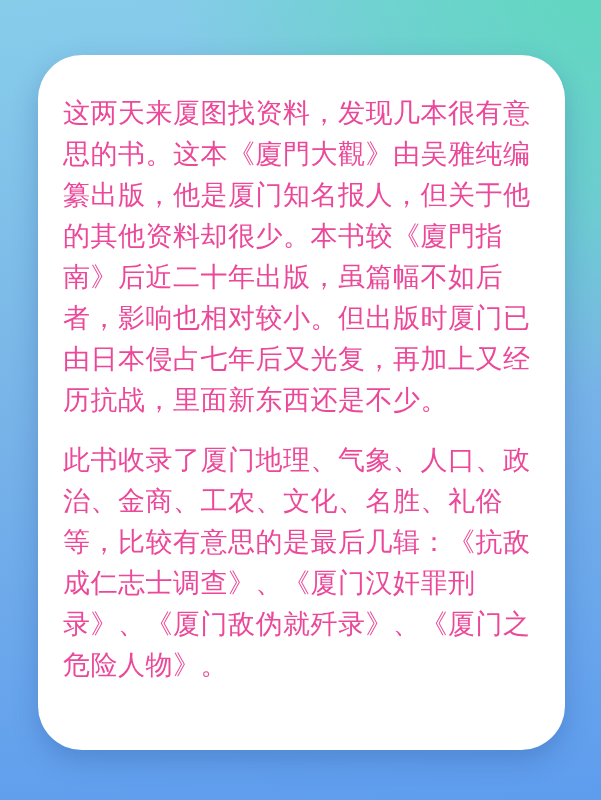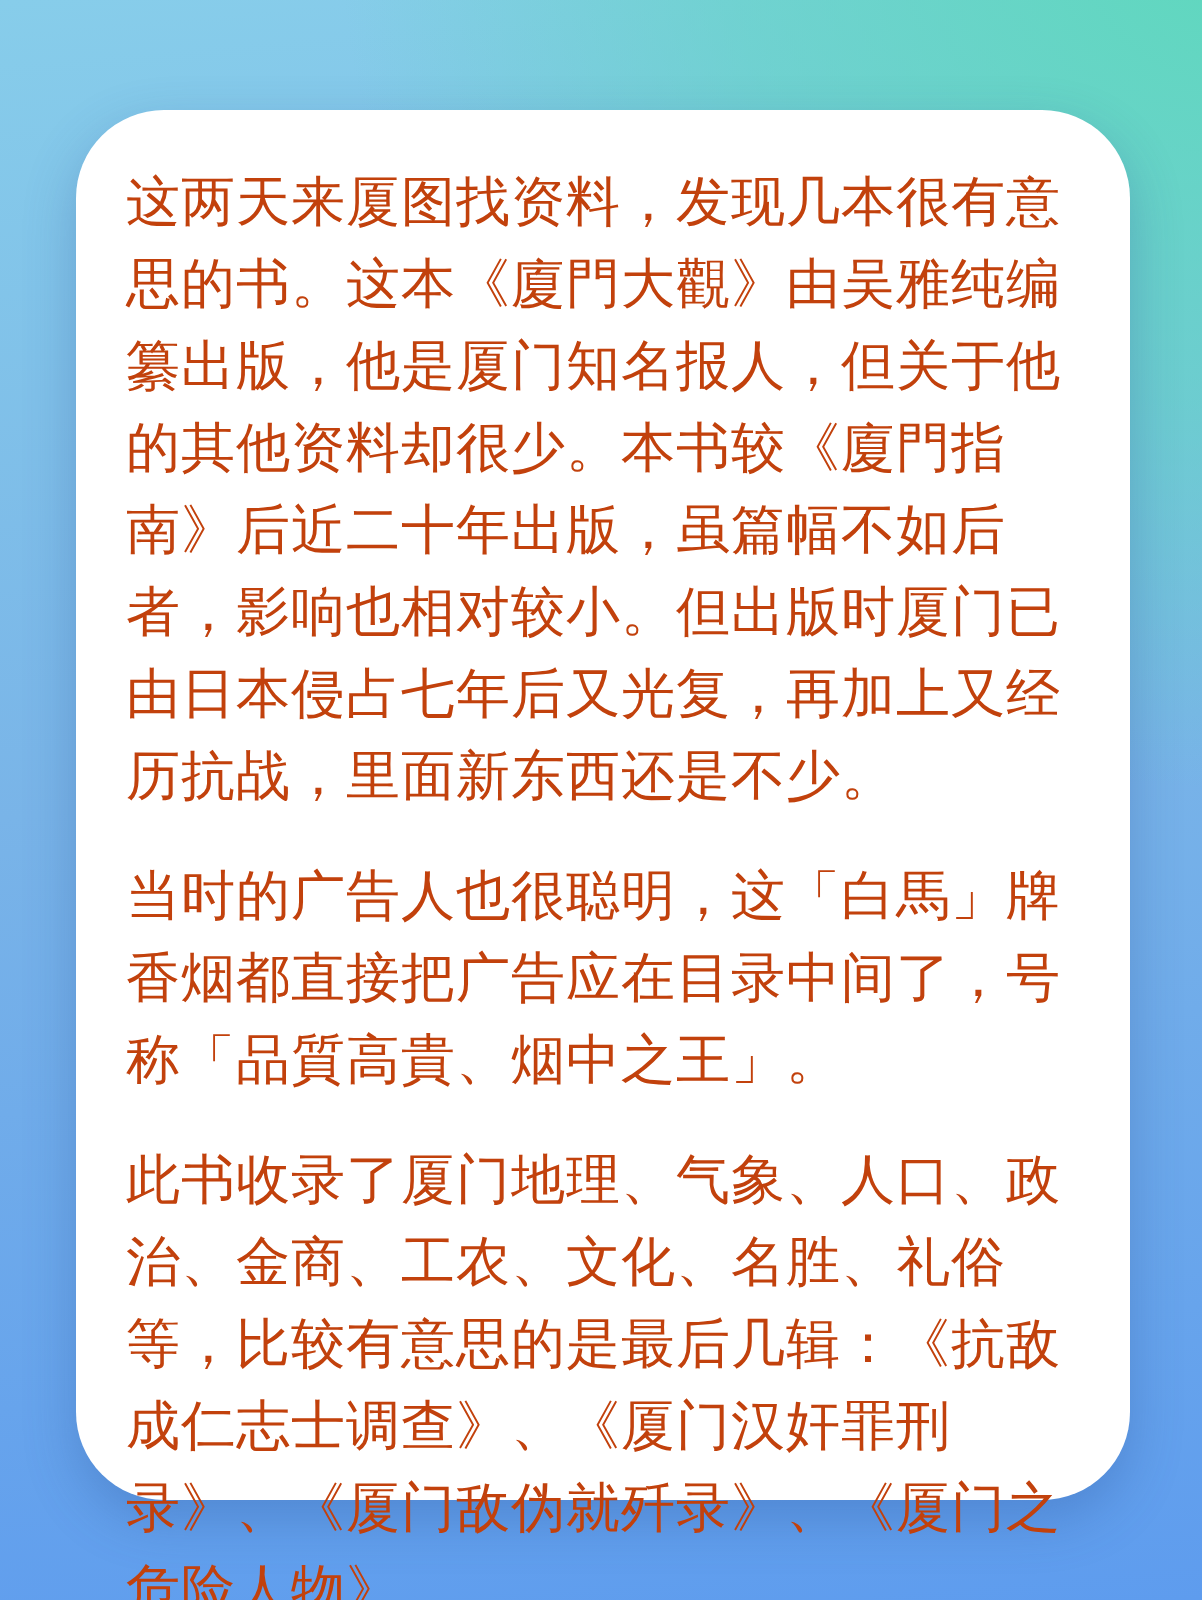--- a/index.html
+++ b/index.html
@@ -27,34 +27,33 @@
     top: 55px;
     width: 527px;
     height: 695px;
     box-sizing: border-box;
     padding: 26px 24px 16px 25px;
     background: #ffffff;
     border-radius: 44px;
     box-shadow: 0 10px 26px rgba(40, 80, 150, 0.30);
   }
   .card p {
-    margin: 0 0 19px 0;
+    margin: 12px 0 19px 0;
     font-size: 27px;
     line-height: 41px;
     letter-spacing: 0.5px;
-    color: #c2410c;
+    color: #ec4899;
     text-align: left;
     word-break: break-all;
   }
   .card p:last-child {
     margin-bottom: 0;
   }
 </style>
 </head>
 <body>
 
 <div class="bg">
   <div class="card">
     <p>这两天来厦图找资料，发现几本很有意思的书。这本《廈門大觀》由吴雅纯编纂出版，他是厦门知名报人，但关于他的其他资料却很少。本书较《廈門指南》后近二十年出版，虽篇幅不如后者，影响也相对较小。但出版时厦门已由日本侵占七年后又光复，再加上又经历抗战，里面新东西还是不少。</p>
-    <p>当时的广告人也很聪明，这「白馬」牌香烟都直接把广告应在目录中间了，号称「品質高貴、烟中之王」。</p>
     <p>此书收录了厦门地理、气象、人口、政治、金商、工农、文化、名胜、礼俗等，比较有意思的是最后几辑：《抗敌成仁志士调查》、《厦门汉奸罪刑录》、《厦门敌伪就歼录》、《厦门之危险人物》。</p>
   </div>
 </div>
 
 </body></html>

